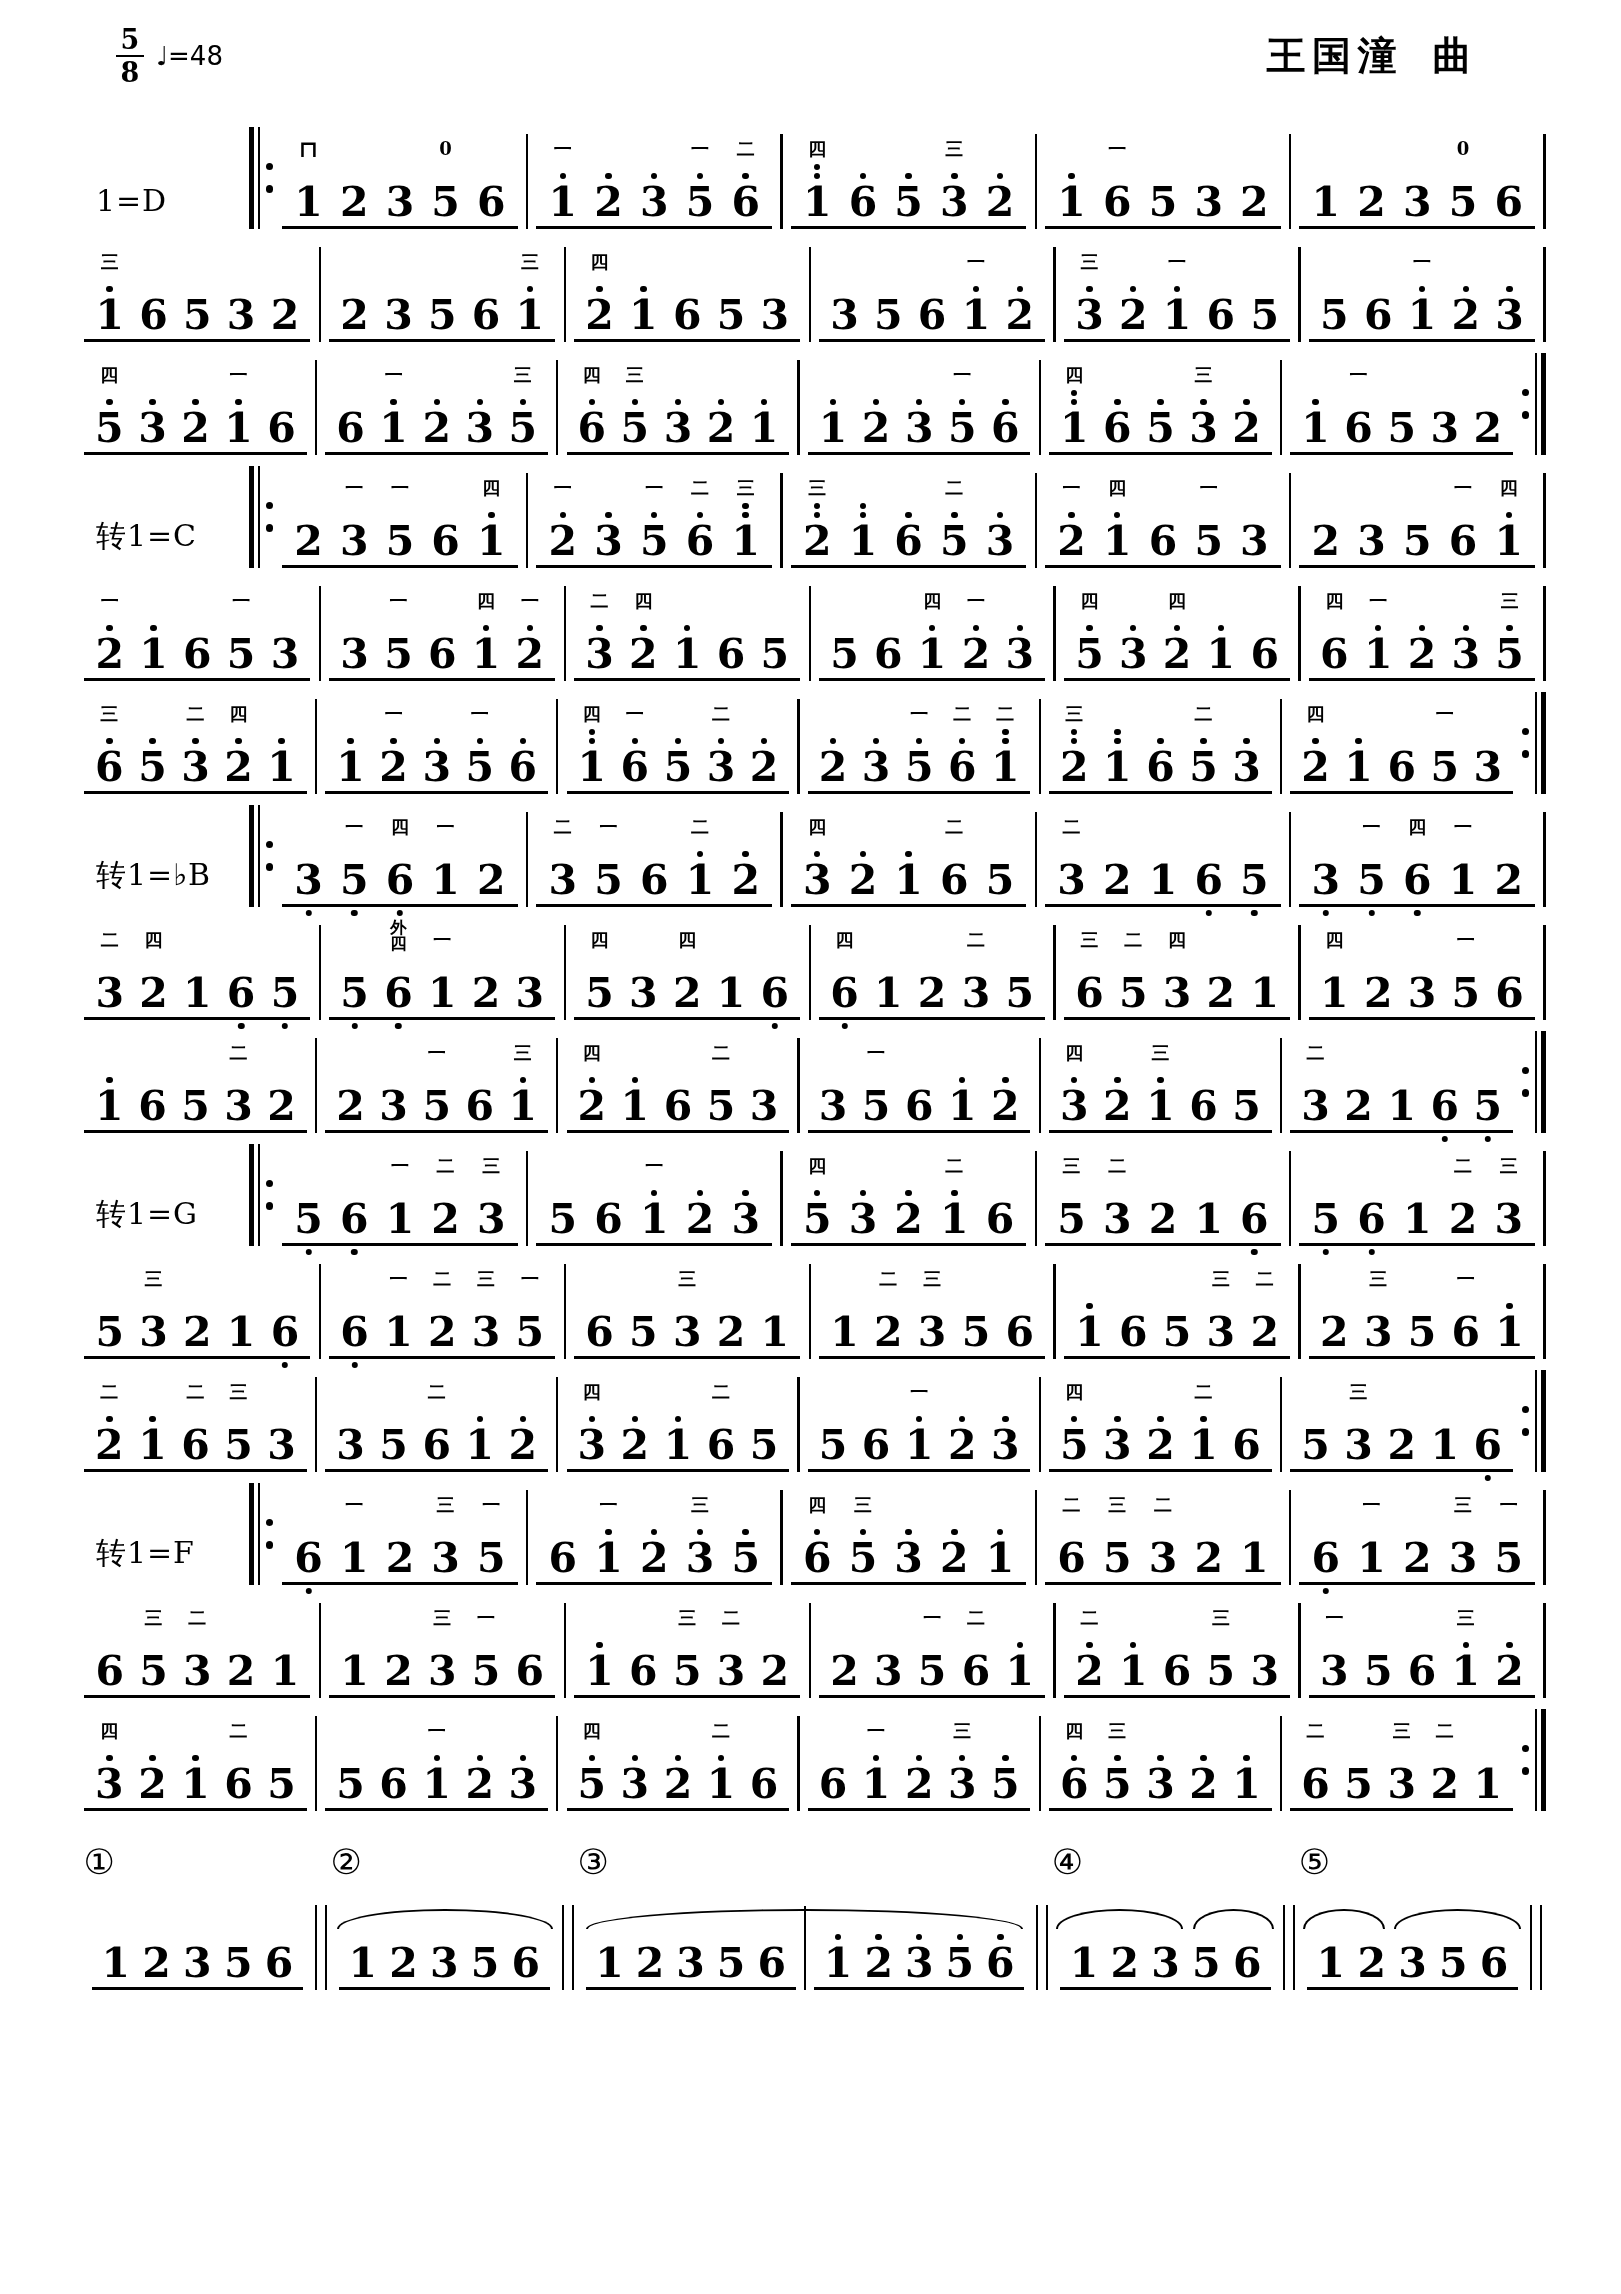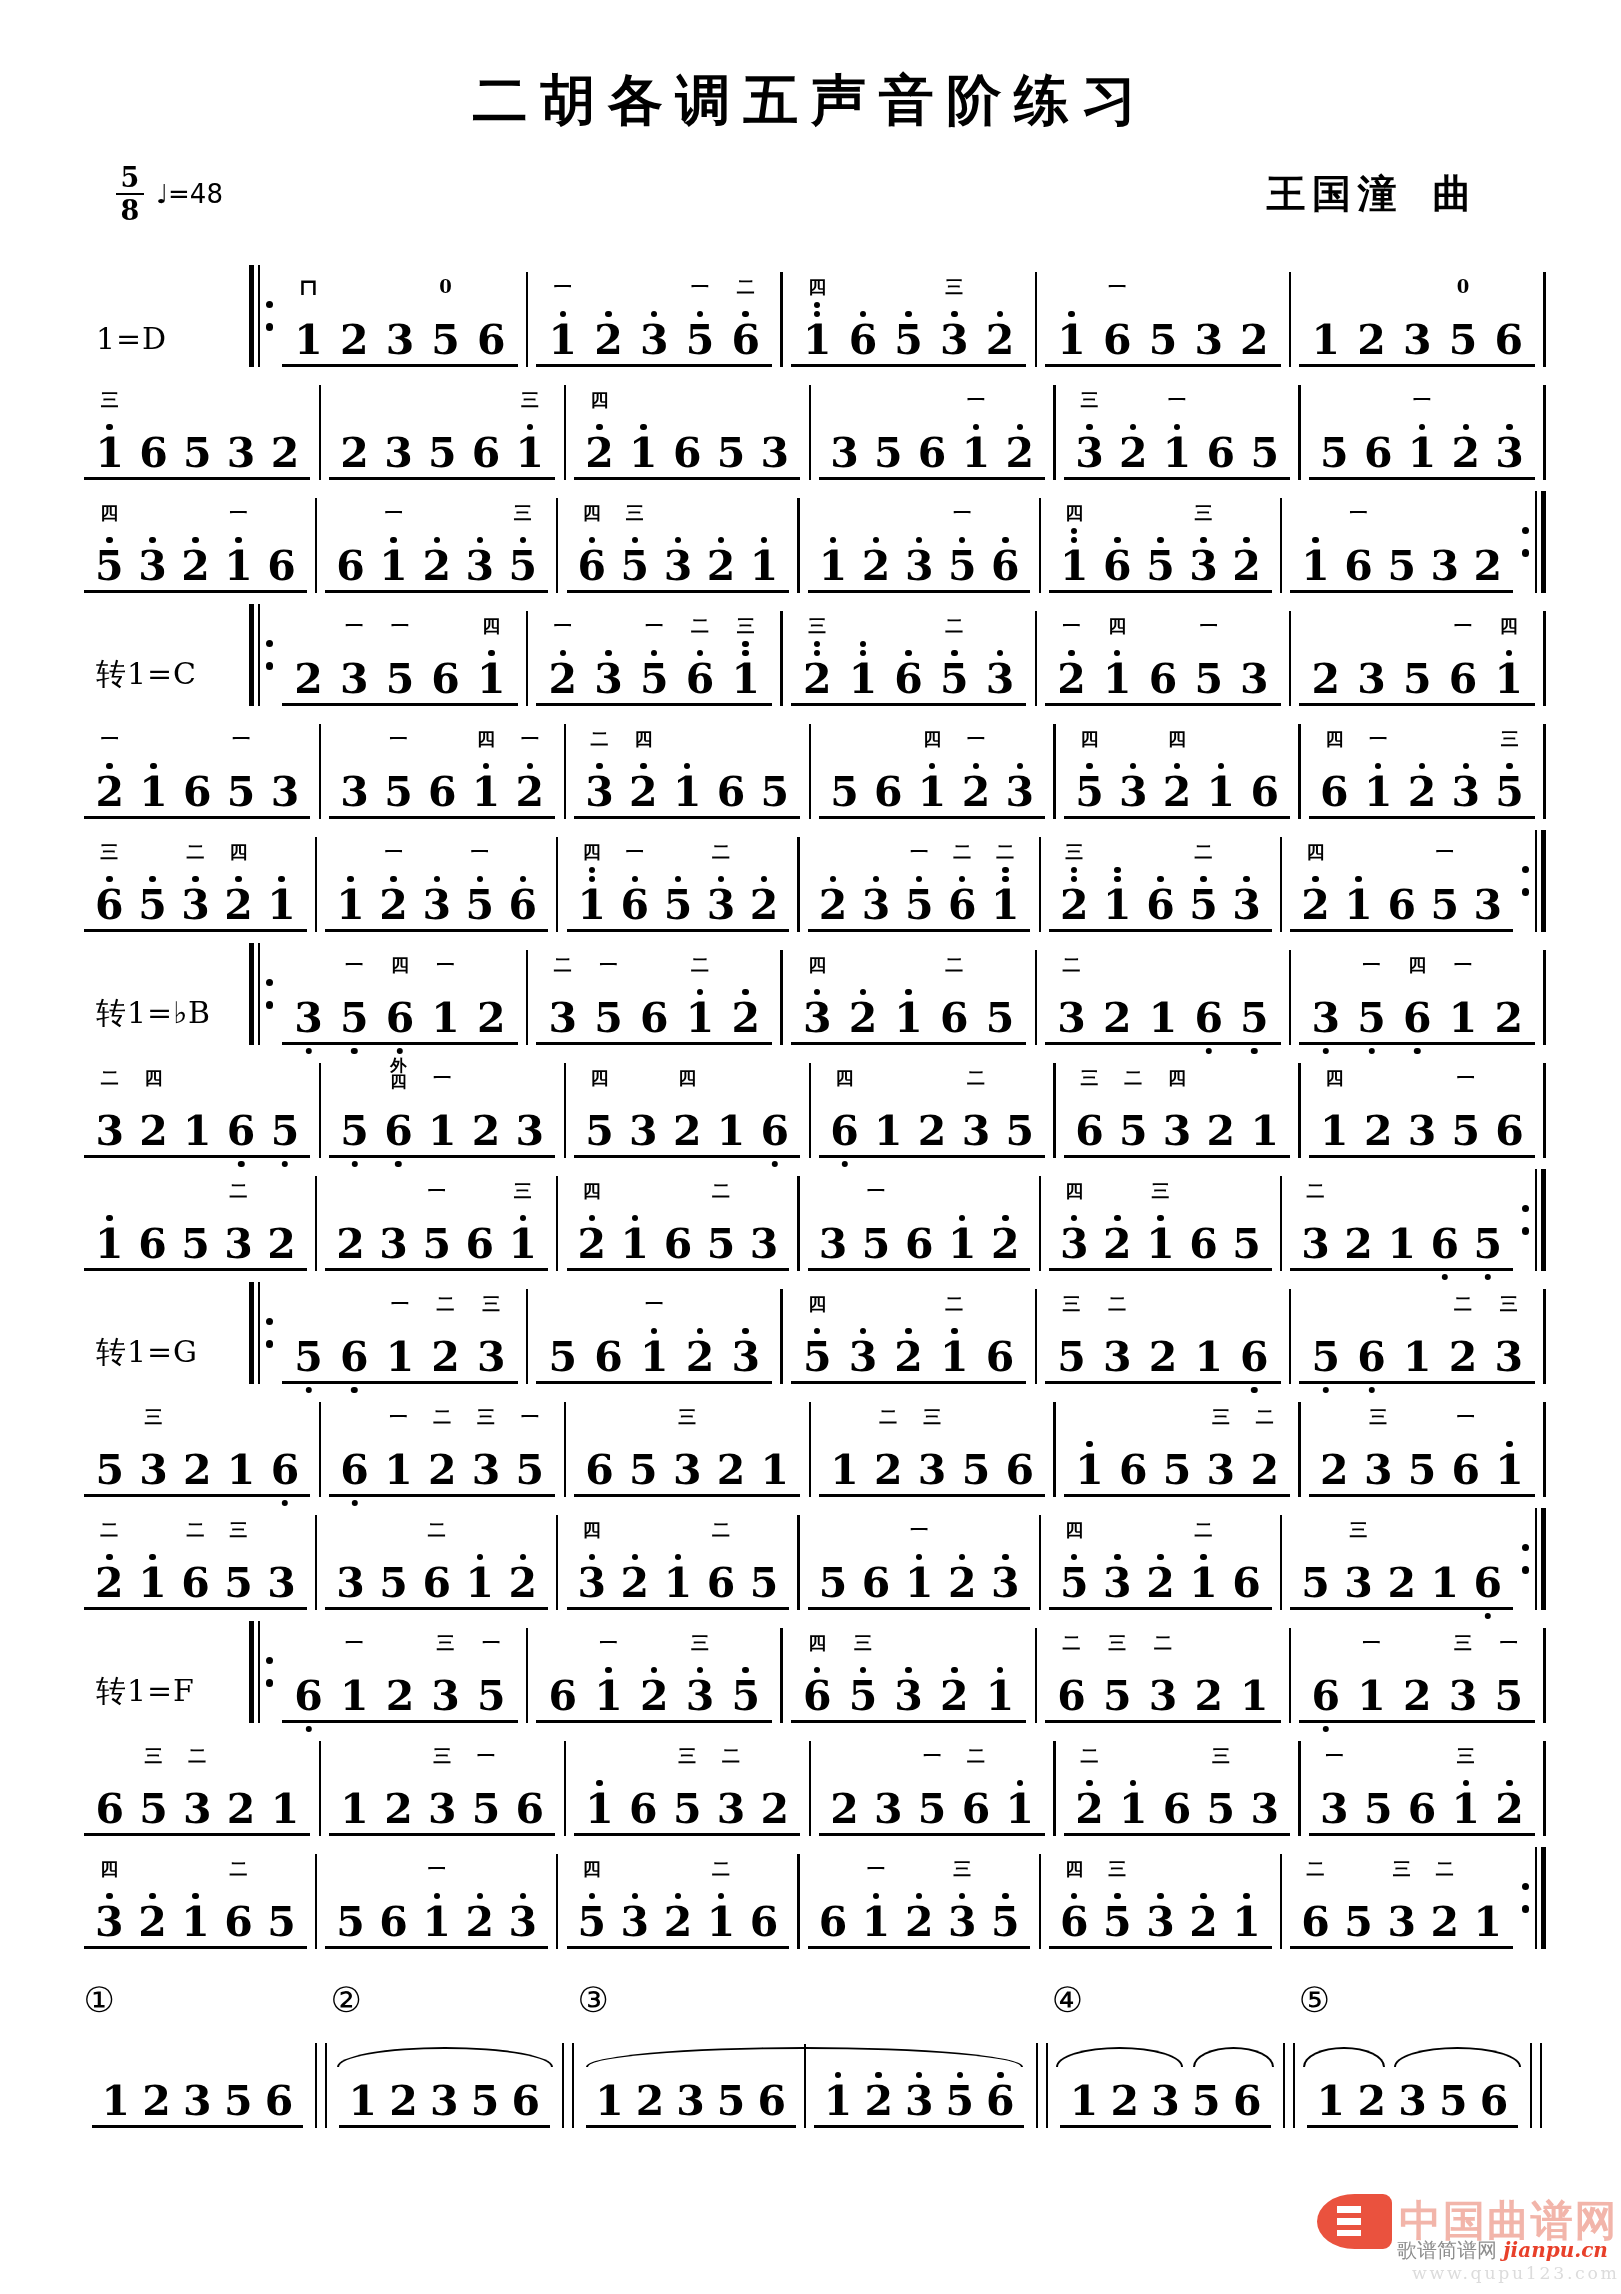--- a/index.html
+++ b/index.html
@@ -54,21 +54,20 @@
   .wmbig{font-size:42px;font-weight:bold;color:#f2b5aa;letter-spacing:1.8px;white-space:nowrap;margin-left:7.3px;}
   .wmsub{position:absolute;left:80px;top:56px;font-size:20px;color:#8d8d8d;white-space:nowrap;}
   .wmsub .jp{color:#e8402a;font-style:italic;font-weight:bold;}
   .wmurl{position:absolute;left:95px;top:82px;font-size:17.3px;color:#dcdcdc;letter-spacing:2.7px;white-space:nowrap;}
 </style>
 </head>
 <body>
 
 <div class="page">
 
-  <div class="title">二胡各调五声音阶练习</div>
 
   <div class="meta">
     <div class="meta-left">
       <div class="ts">
         <span class="ts-top">5</span>
         <span class="ts-bot">8</span>
       </div>
       <span class="tempo">♩=48</span>
     </div>
     <div class="composer">王国潼  曲</div>
@@ -3347,27 +3346,15 @@
               </div>
             </div>
           </div>
           <div class="slur" style="left: 2%; width: 34%;"></div>
           <div class="slur" style="left: 42%; width: 54%;"></div>
         </div>
       </div>
       <div class="dbar"></div>
     </div>
 
-  <div class="wm">
-    <div class="wmrow">
-      <div class="wmlogo">
-          <i></i>
-          <i></i>
-          <i></i>
-        </div>
-      <div class="wmbig">中国曲谱网</div>
-    </div>
-    <div class="wmsub"><span>歌谱简谱网 </span><span class="jp">jianpu.cn</span></div>
-    <div class="wmurl">www.qupu123.com</div>
-  </div>
 
 </div>
 
 
 </body></html>

